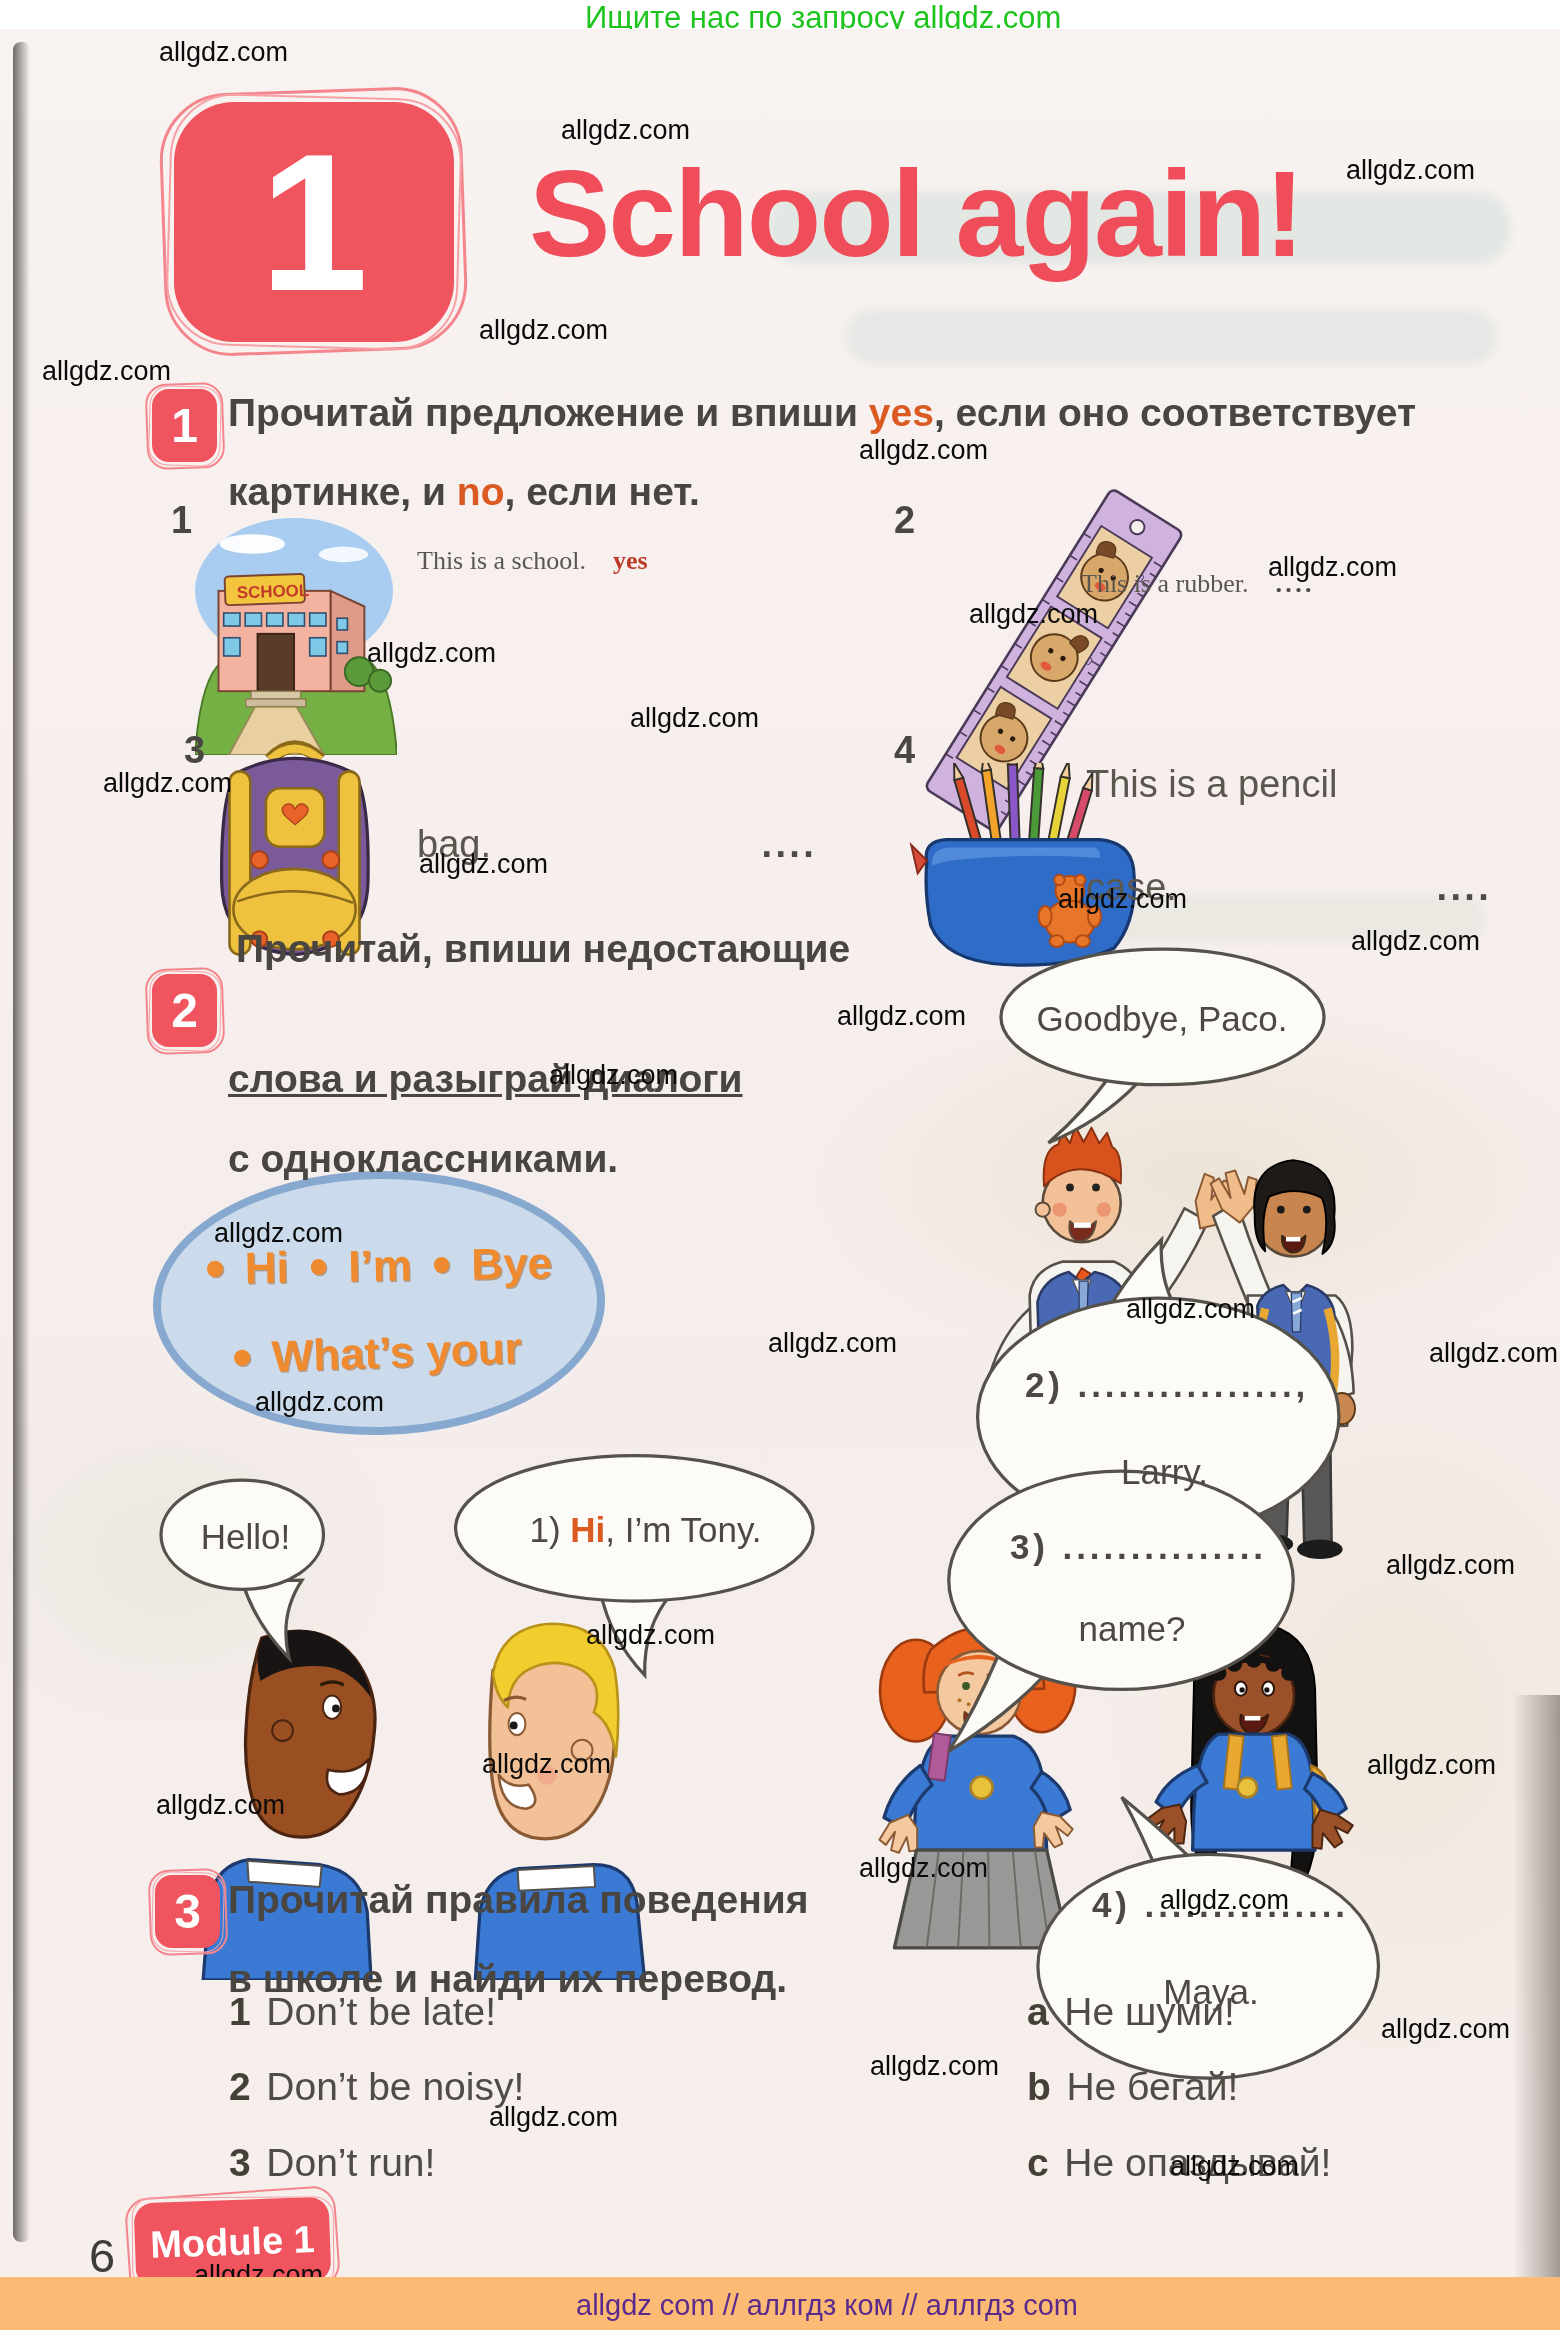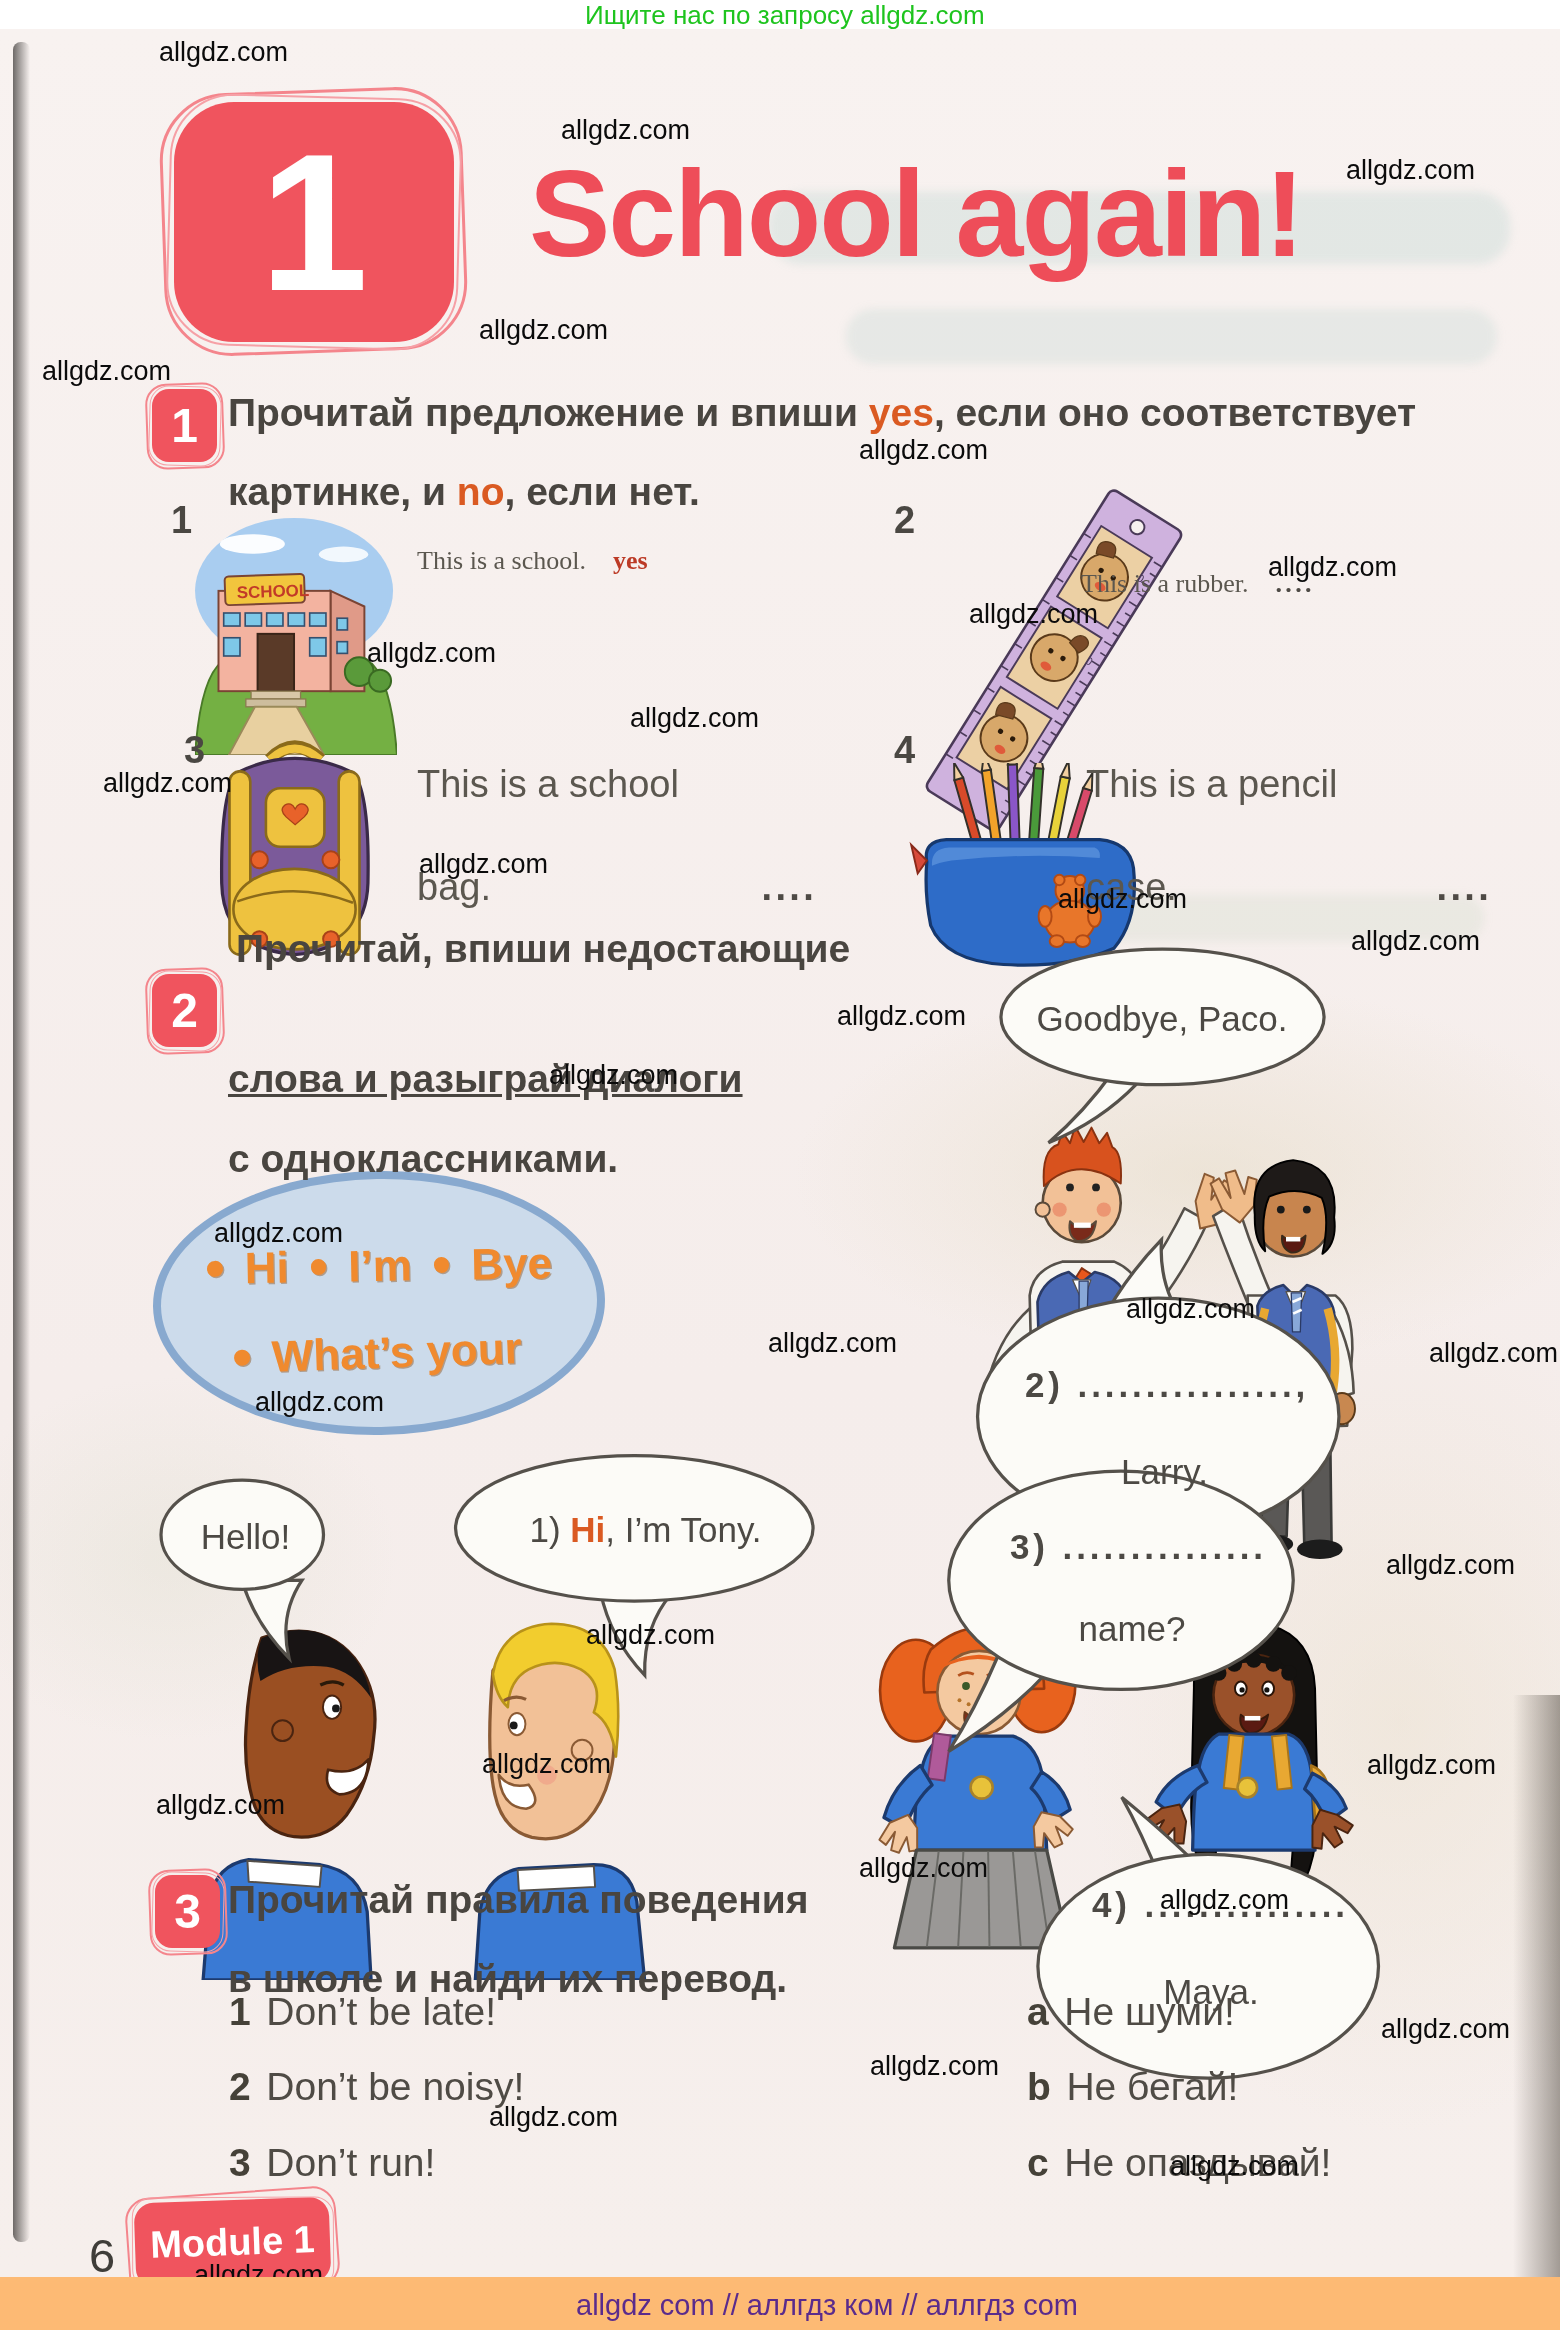--- a/index.html
+++ b/index.html
@@ -1,20 +1,20 @@
 <!DOCTYPE html>
 <html style="font-size:10.4px"><head>
 <meta charset="utf-8">
 <style>
   html,body { margin:0; padding:0; background:#ffffff; }
   .page { position:relative; width:1560px; height:2330px; background:#ffffff; overflow:hidden;
           font-family:"Liberation Sans", sans-serif; }
   [data-name]{ box-sizing:border-box; }
 
-  .promo { position:absolute; left:585px; top:0px; font-size:26px; color:#1ec41e; font-weight:normal; }
+  .promo { position:absolute; left:585px; top:0px; font-size:31px; color:#1ec41e; font-weight:normal; }
 
   .scan { position:absolute; left:0; top:29px; width:1560px; height:2248px;
           background:
             radial-gradient(586px 273px at 1204px 1146px, rgba(228,218,194,.50), rgba(228,218,194,0) 70%),
             radial-gradient(456px 586px at 1399px 1692px, rgba(232,222,200,.42), rgba(232,222,200,0) 70%),
             radial-gradient(325px 260px at 169px 1530px, rgba(214,218,196,.28), rgba(214,218,196,0) 70%),
             linear-gradient(#f8f2f0, #f5edeb 60%, #f6efec);
         }
   .spine { position:absolute; left:13px; top:13px; width:17px; height:2200px;
            background:linear-gradient(to right, rgba(25,22,20,.62), rgba(25,22,20,0)); border-radius:7.8px; }
@@ -225,21 +225,20 @@
       <rect x="106" y="86" width="90" height="90" rx="22" fill="#eec23f" stroke="#8a6a1a" stroke-width="4"></rect>
       <path d="M151 118 q-6 -12 -16 -6 q-9 7 2 18 l14 12 l14 -12 q11 -11 2 -18 q-10 -6 -16 6 Z" fill="#e8622a" stroke="#a84218" stroke-width="2"></path>
       <ellipse cx="150" cy="272" rx="94" ry="62" fill="#eec23f" stroke="#8a6a1a" stroke-width="4"></ellipse>
       <path d="M62 260 Q150 228 240 262" fill="none" stroke="#8a6a1a" stroke-width="4"></path>
       <circle cx="96" cy="196" r="13" fill="#e8622a" stroke="#a84218" stroke-width="3"></circle>
       <circle cx="206" cy="196" r="13" fill="#e8622a" stroke="#a84218" stroke-width="3"></circle>
       <circle cx="96" cy="318" r="12" fill="#e8622a" stroke="#a84218" stroke-width="3"></circle>
       <circle cx="206" cy="318" r="12" fill="#e8622a" stroke="#a84218" stroke-width="3"></circle>
     </svg>
     <div class="sentence-block" style="left:417px; top:734px; width:400px;" data-name="item3-sentence-block">
-      <div data-name="item3-sentence-line1">This is a school</div>
       <div class="l2">
         <span data-name="item3-sentence-line2">bag.</span>
         <span class="ans-dots" data-name="item3-answer">....</span>
       </div>
     </div>
 
     <div class="item-num" style="left:894px; top:700px;" data-name="item4-number">4</div>
     <svg class="illus" style="left:906px; top:734px;" width="234" height="208" viewBox="0 0 360 320" data-name="pencil-case-illustration">
       <g stroke="#33302a" stroke-width="3">
         <g transform="translate(112,132) rotate(-16)">

